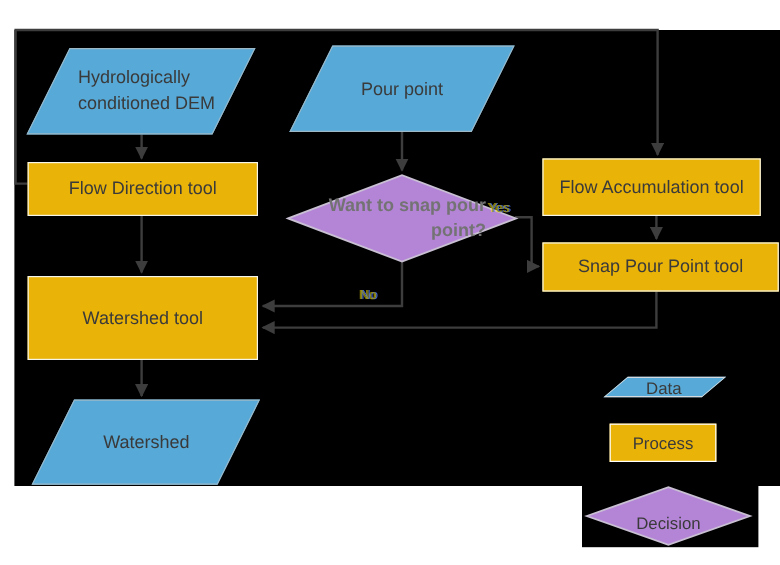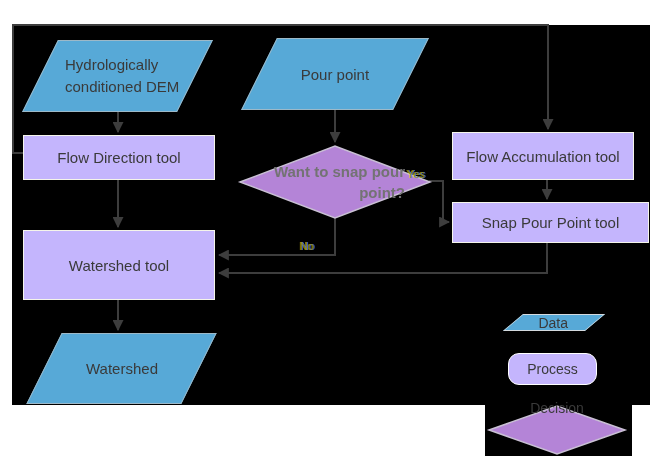--- a/index.html
+++ b/index.html
@@ -13,21 +13,21 @@
   
   .canvas-bg{background:#000000;}
   
   .para{
     background:#57a9d7;
     border:1px solid #9db9c8;
     display:flex;align-items:center;justify-content:center;
     box-sizing:border-box;
   }
   .proc{
-    background:#c4b5fd;
+    background:#eab308;
     border:1px solid #f5f5ea;
     display:flex;align-items:center;justify-content:center;
     box-sizing:border-box;
     text-align:center;
   }
   .shape-label{
     font-size:15px;line-height:21px;color:#3a3a3a;
   }
   .ctr{display:block;}
   .dem-text{
@@ -104,17 +104,17 @@
 
 <div class="abs diamond-label" style="left:265px;top:161px;width:140px;">Want to snap pour point?</div>
 
 <div class="abs edge-label" style="left:407px;top:152px;">Yes</div>
 <div class="abs edge-label" style="left:300px;top:224px;">No</div>
 
 <div class="abs para" style="left:513px;top:314px;width:82px;height:17px;transform:skewX(-50deg);border-color:#d4dade;">
   <span class="ctr legend-label" style="transform:skewX(50deg);">Data</span>
 </div>
 
-<div class="abs proc" style="left:508px;top:353px;width:89px;height:32px;border-color:#ffffff;border-radius:11px;">
+<div class="abs proc" style="left:508px;top:353px;width:89px;height:32px;border-color:#ffffff;">
   <span class="legend-label">Process</span>
 </div>
 
-<div class="abs legend-label" style="left:507px;top:400px;width:100px;text-align:center;">Decision</div>
+<div class="abs legend-label" style="left:507px;top:428px;width:100px;text-align:center;">Decision</div>
 
 </body></html>

